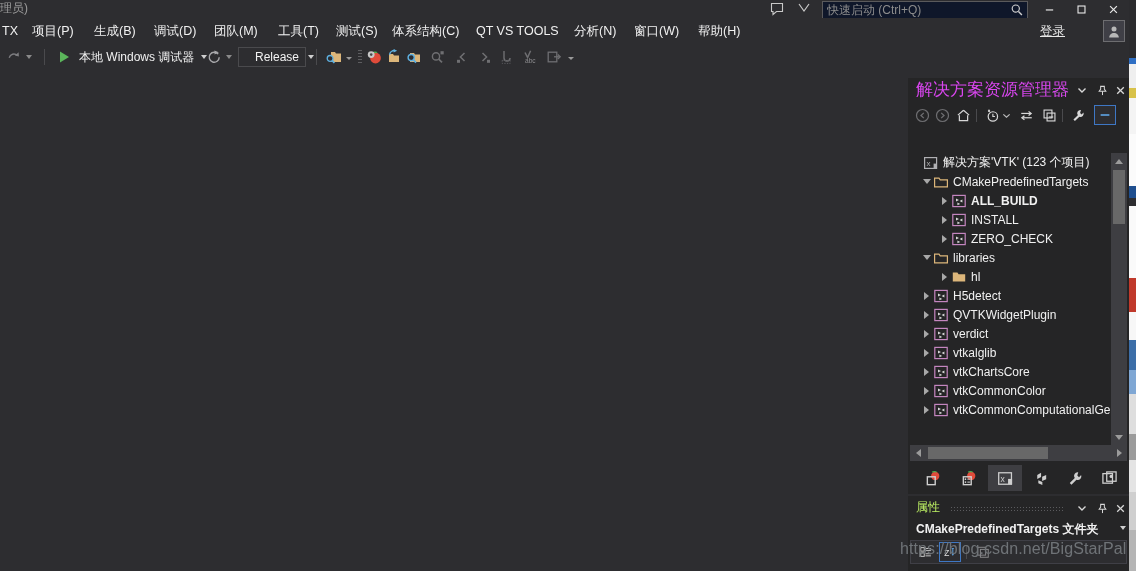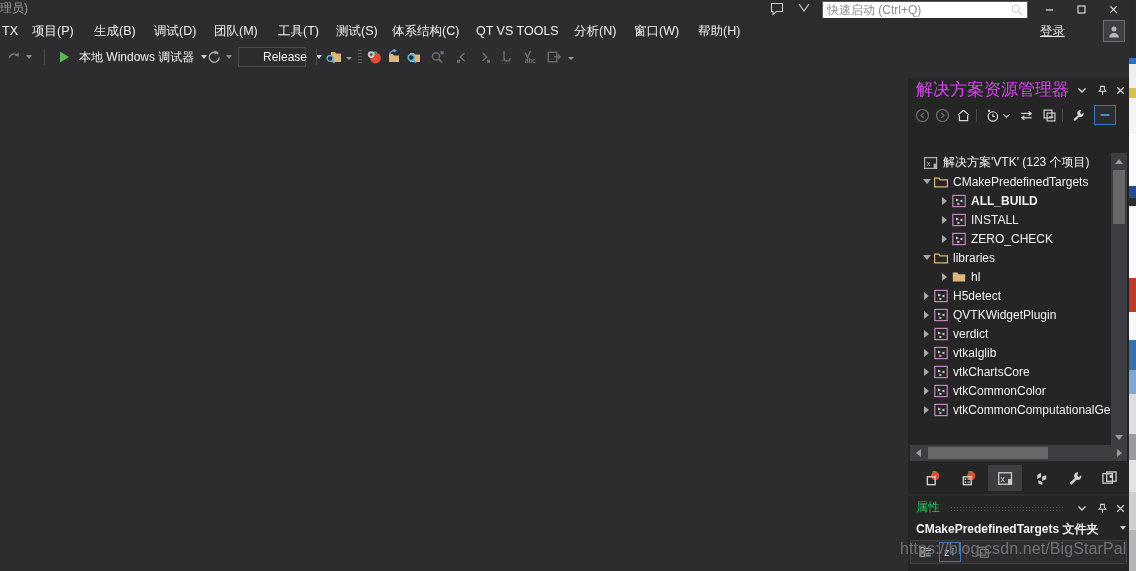--- a/index.html
+++ b/index.html
@@ -37,21 +37,21 @@
   .feedback-icon {
     position: absolute; left: 768px; top: 1px; width: 18px; height: 16px;
     color: #c8c8c8;
   }
   .chevron-smile {
     position: absolute; left: 796px; top: 1px; width: 16px; height: 16px;
     color: #c8c8c8;
   }
   .quicklaunch {
     position: absolute; left: 822px; top: 1px; width: 206px; height: 28px;
-    background: #ffffff; border: 1px solid #5a5a5c;
+    background: #0f172a; border: 1px solid #5a5a5c;
   }
   .quicklaunch input {
     position: absolute; left: 4px; top: 0; width: 168px; height: 15px;
     background: transparent; border: none; outline: none;
     font-family: "Liberation Sans", sans-serif;
     font-size: 12px; color: #8c8c8c;
   }
   .quicklaunch input::placeholder { color: #8c8c8c; opacity: 1; }
   .ql-search-icon {
     position: absolute; right: 3px; top: 1px; width: 14px; height: 14px;
@@ -104,21 +104,21 @@
     font-size: 12px; color: #f1f1f1; white-space: nowrap;
   }
   .tb-arrow {
     width: 0; height: 0; border-left: 3.5px solid transparent;
     border-right: 3.5px solid transparent; border-top: 4px solid #cfcfcf;
   }
   .tb-arrow-dim { border-top-color: #8a8a8a; }
   .combo-release {
     position: absolute; left: 238px; top: 3px; width: 68px; height: 20px;
     border: 1px solid #4a4a4d; display: flex; align-items: center;
-    padding-left: 24px; gap: 5px;
+    padding-left: 16px; gap: 5px;
   }
   .combo-release .tb-label { font-size: 12px; }
   .grip {
     position: absolute; top: 5px; width: 4px; height: 16px;
     background-image: radial-gradient(#5d5d60 38%, transparent 40%);
     background-size: 2px 3px;
   }
   .tb-ico { width: 16px; height: 16px; display: block; }
   .tb-dropdown-tiny {
     width: 9px; height: 16px; display: flex; align-items: flex-end;
@@ -274,21 +274,21 @@
   
   .props-panel {
     position: absolute; left: 908px; top: 496px; width: 221px; height: 75px;
     background: #252526;
   }
   .props-header {
     position: absolute; left: 0; top: 0; width: 221px; height: 23px;
   }
   .props-title {
     position: absolute; left: 8px; top: 0; height: 23px; line-height: 23px;
-    font-size: 12px; color: #22c55e;
+    font-size: 12px; color: #bef264;
   }
   .props-dots {
     position: absolute; left: 42px; top: 10px; width: 114px; height: 5px;
     background-image: radial-gradient(#5b5b5e 38%, transparent 42%);
     background-size: 3px 3px;
   }
   .props-objline {
     position: absolute; left: 8px; top: 24px; height: 18px; line-height: 18px;
     font-size: 12px; color: #f1f1f1;
   }

